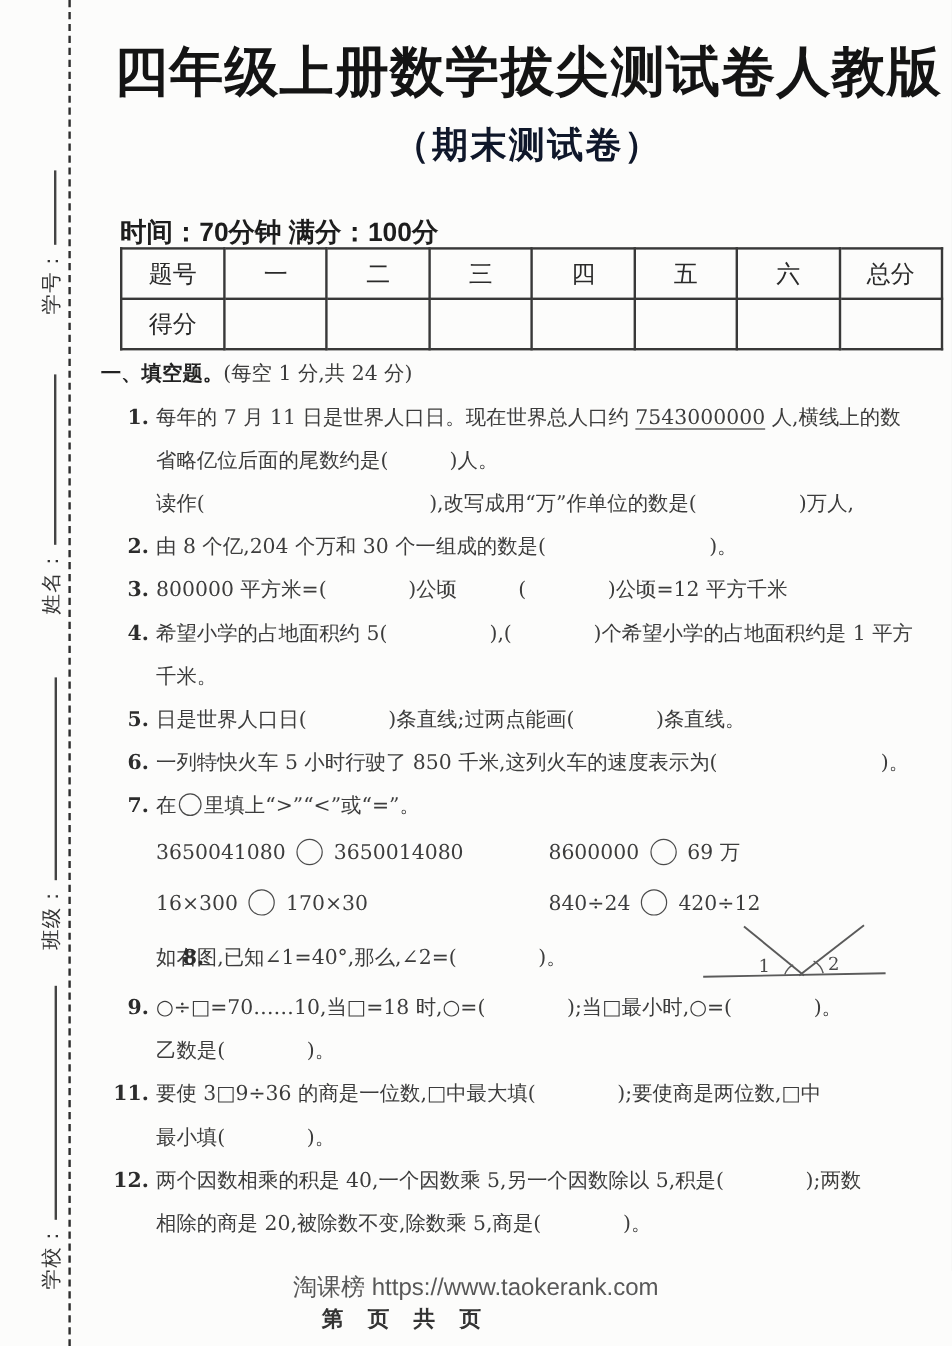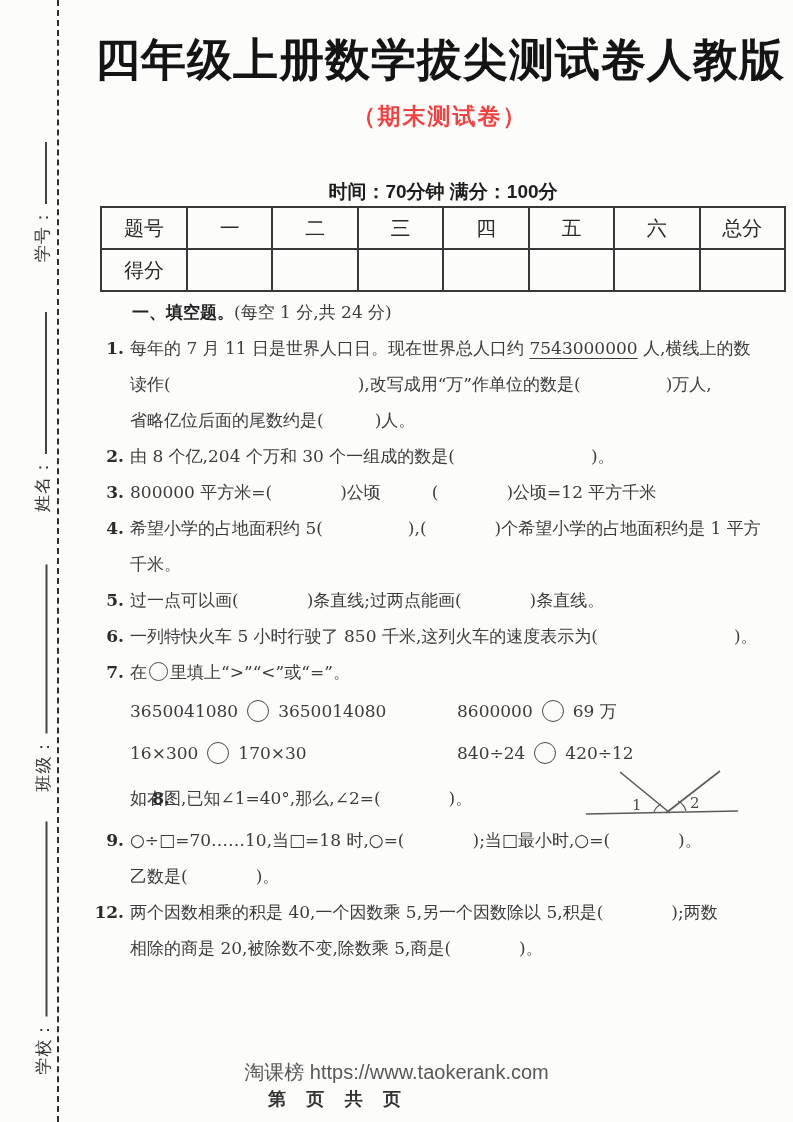--- a/index.html
+++ b/index.html
@@ -11,33 +11,33 @@
                   border-left:2px dashed #2e2e2e;}
   .side-field{position:absolute;height:32px;display:flex;align-items:flex-end;
               transform:rotate(-90deg);font-size:17px;color:#333;}
   .side-field .blank-line{flex:1;border-bottom:2px solid #444;margin:0 2px 7px 4px;}
   .side-label{white-space:nowrap;letter-spacing:1px;}
   
   .title{position:absolute;left:90px;top:30px;width:700px;text-align:center;
          font-family:"Liberation Sans", sans-serif;font-weight:bold;font-size:45px;
          color:#141414;letter-spacing:1px;white-space:nowrap;}
   .subtitle{position:absolute;left:90px;top:101px;width:700px;text-align:center;
-            font-family:"Liberation Sans", sans-serif;font-weight:bold;font-size:23px;
-            color:#ef4444;letter-spacing:2px;}
-  .meta{position:absolute;left:100px;top:179px;width:686px;text-align:center;
-        font-family:"Liberation Sans", sans-serif;font-weight:bold;font-size:19px;color:#1d1d1d;}
+            font-family:"Liberation Sans", sans-serif;font-weight:bold;font-size:30px;
+            color:#0f172a;letter-spacing:2px;}
+  .meta{position:absolute;left:100px;top:179px;width:686px;text-align:left;
+        font-family:"Liberation Sans", sans-serif;font-weight:bold;font-size:22px;color:#1d1d1d;}
   
   .score-table{position:absolute;left:100px;top:206px;width:686px;border-collapse:collapse;
                table-layout:fixed;font-size:20px;color:#2a2a2a;}
   .score-table td{border:2px solid #383838;height:40px;text-align:center;padding:0;}
   .score-table td.corner{width:84px;margin-top:43px;}
   
   .content{position:absolute;left:84px;top:297px;width:702px;font-size:17px;color:#3c3c3c;}
   .section-header{line-height:30px;margin-bottom:3px;white-space:nowrap;}
-  .sec-title{font-weight:bold;color:#222;margin-left:48px;}
+  .sec-title{font-weight:bold;color:#222;}
   .sec-note{color:#3c3c3c;}
   .q{position:relative;padding-left:46px;}
   .q-num{position:absolute;left:0;width:40px;text-align:right;font-weight:bold;color:#2c2c2c;}
   .line{line-height:36px;min-height:36px;white-space:nowrap;}
   .u-line{text-decoration:underline;text-underline-offset:4px;}
   .inline-circle{display:inline-block;width:17px;height:17px;border:1.5px solid #4a4a4a;
                  border-radius:50%;vertical-align:-3px;margin:0 2px;}
   .cmp-circle{display:inline-block;width:20px;height:20px;border:1.5px solid #4a4a4a;
               border-radius:50%;vertical-align:-5px;margin:0 9px;}
   .q7-row{display:flex;line-height:42px;min-height:42px;}
@@ -106,22 +106,22 @@
   <div class="content">
 
     <div class="section-header">
       <span class="sec-title">一、填空题。</span><span class="sec-note">(每空 1 分,共 24 分)</span>
     </div>
 
     <div class="q">
       <div class="line">
         <span class="q-num">1.</span><span>每年的 7 月 11 日是世界人口日。现在世界总人口约 </span><span class="u-line">7543000000</span><span> 人,横线上的数</span>
       </div>
+      <div class="line">省略亿位后面的尾数约是(　　　)人。</div>
       <div class="line">读作(　　　　　　　　　　　),改写成用“万”作单位的数是(　　　　　)万人,</div>
-      <div class="line">省略亿位后面的尾数约是(　　　)人。</div>
     </div>
 
     <div class="q">
       <div class="line">
         <span class="q-num">2.</span><span>由 8 个亿,204 个万和 30 个一组成的数是(　　　　　　　　)。</span>
       </div>
     </div>
 
     <div class="q">
       <div class="line">
@@ -131,21 +131,21 @@
 
     <div class="q">
       <div class="line">
         <span class="q-num">4.</span><span>希望小学的占地面积约 5(　　　　　),(　　　　)个希望小学的占地面积约是 1 平方</span>
       </div>
       <div class="line">千米。</div>
     </div>
 
     <div class="q">
       <div class="line">
-        <span class="q-num">5.</span><span>过一点可以画(　　　　)条直线;过两点能画(　　　　)条直线。</span>
+        <span class="q-num">5.</span><span>日是世界人口日(　　　　)条直线;过两点能画(　　　　)条直线。</span>
       </div>
     </div>
 
     <div class="q">
       <div class="line">
         <span class="q-num">6.</span><span>一列特快火车 5 小时行驶了 850 千米,这列火车的速度表示为(　　　　　　　　)。</span>
       </div>
     </div>
 
     <div class="q">
@@ -180,20 +180,26 @@
     <div class="q" style="margin-top:6px;">
       <div class="line">
         <span class="q-num">9.</span><span>○÷□=70……10,当□=18 时,○=(　　　　);当□最小时,○=(　　　　)。</span>
       </div>
     </div>
 
     <div class="q">
       <div class="line">乙数是(　　　　)。</div>
     </div>
 
+    <div class="q">
+      <div class="line">
+        <span class="q-num">11.</span><span>要使 3□9÷36 的商是一位数,□中最大填(　　　　);要使商是两位数,□中</span>
+      </div>
+      <div class="line">最小填(　　　　)。</div>
+    </div>
 
     <div class="q">
       <div class="line">
         <span class="q-num">12.</span><span>两个因数相乘的积是 40,一个因数乘 5,另一个因数除以 5,积是(　　　　);两数</span>
       </div>
       <div class="line">相除的商是 20,被除数不变,除数乘 5,商是(　　　　)。</div>
     </div>
 
   </div>
 

